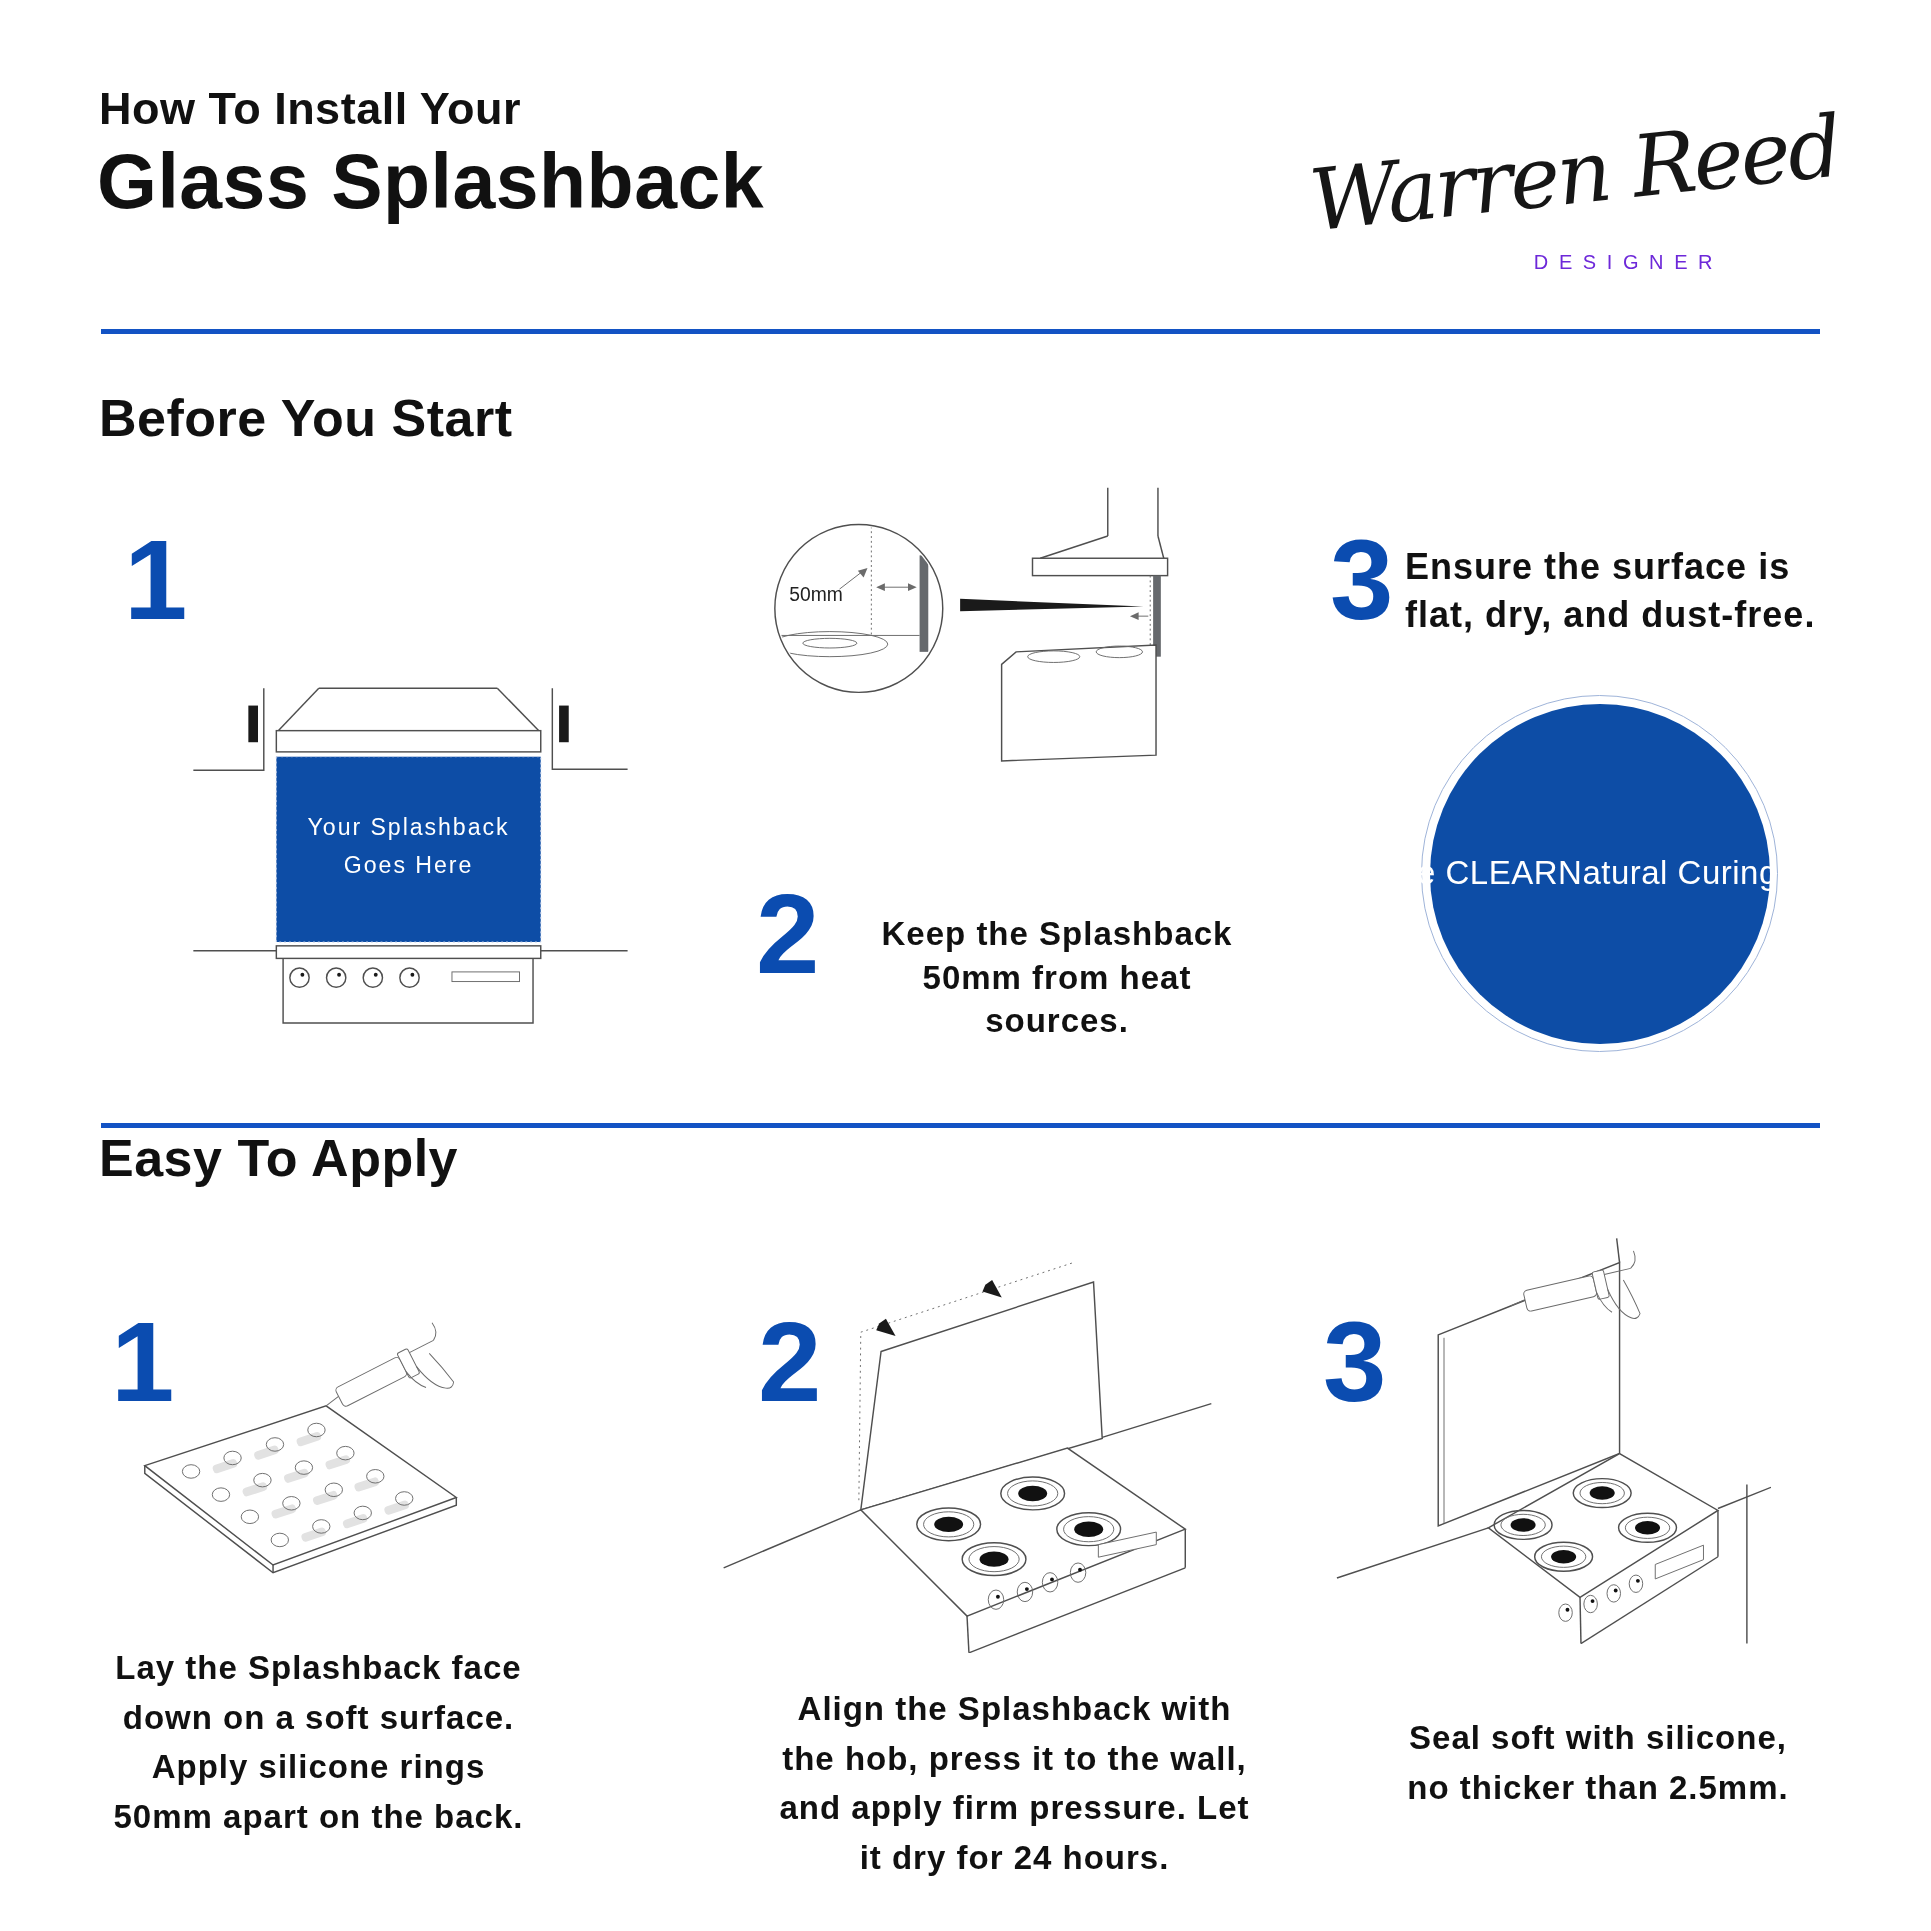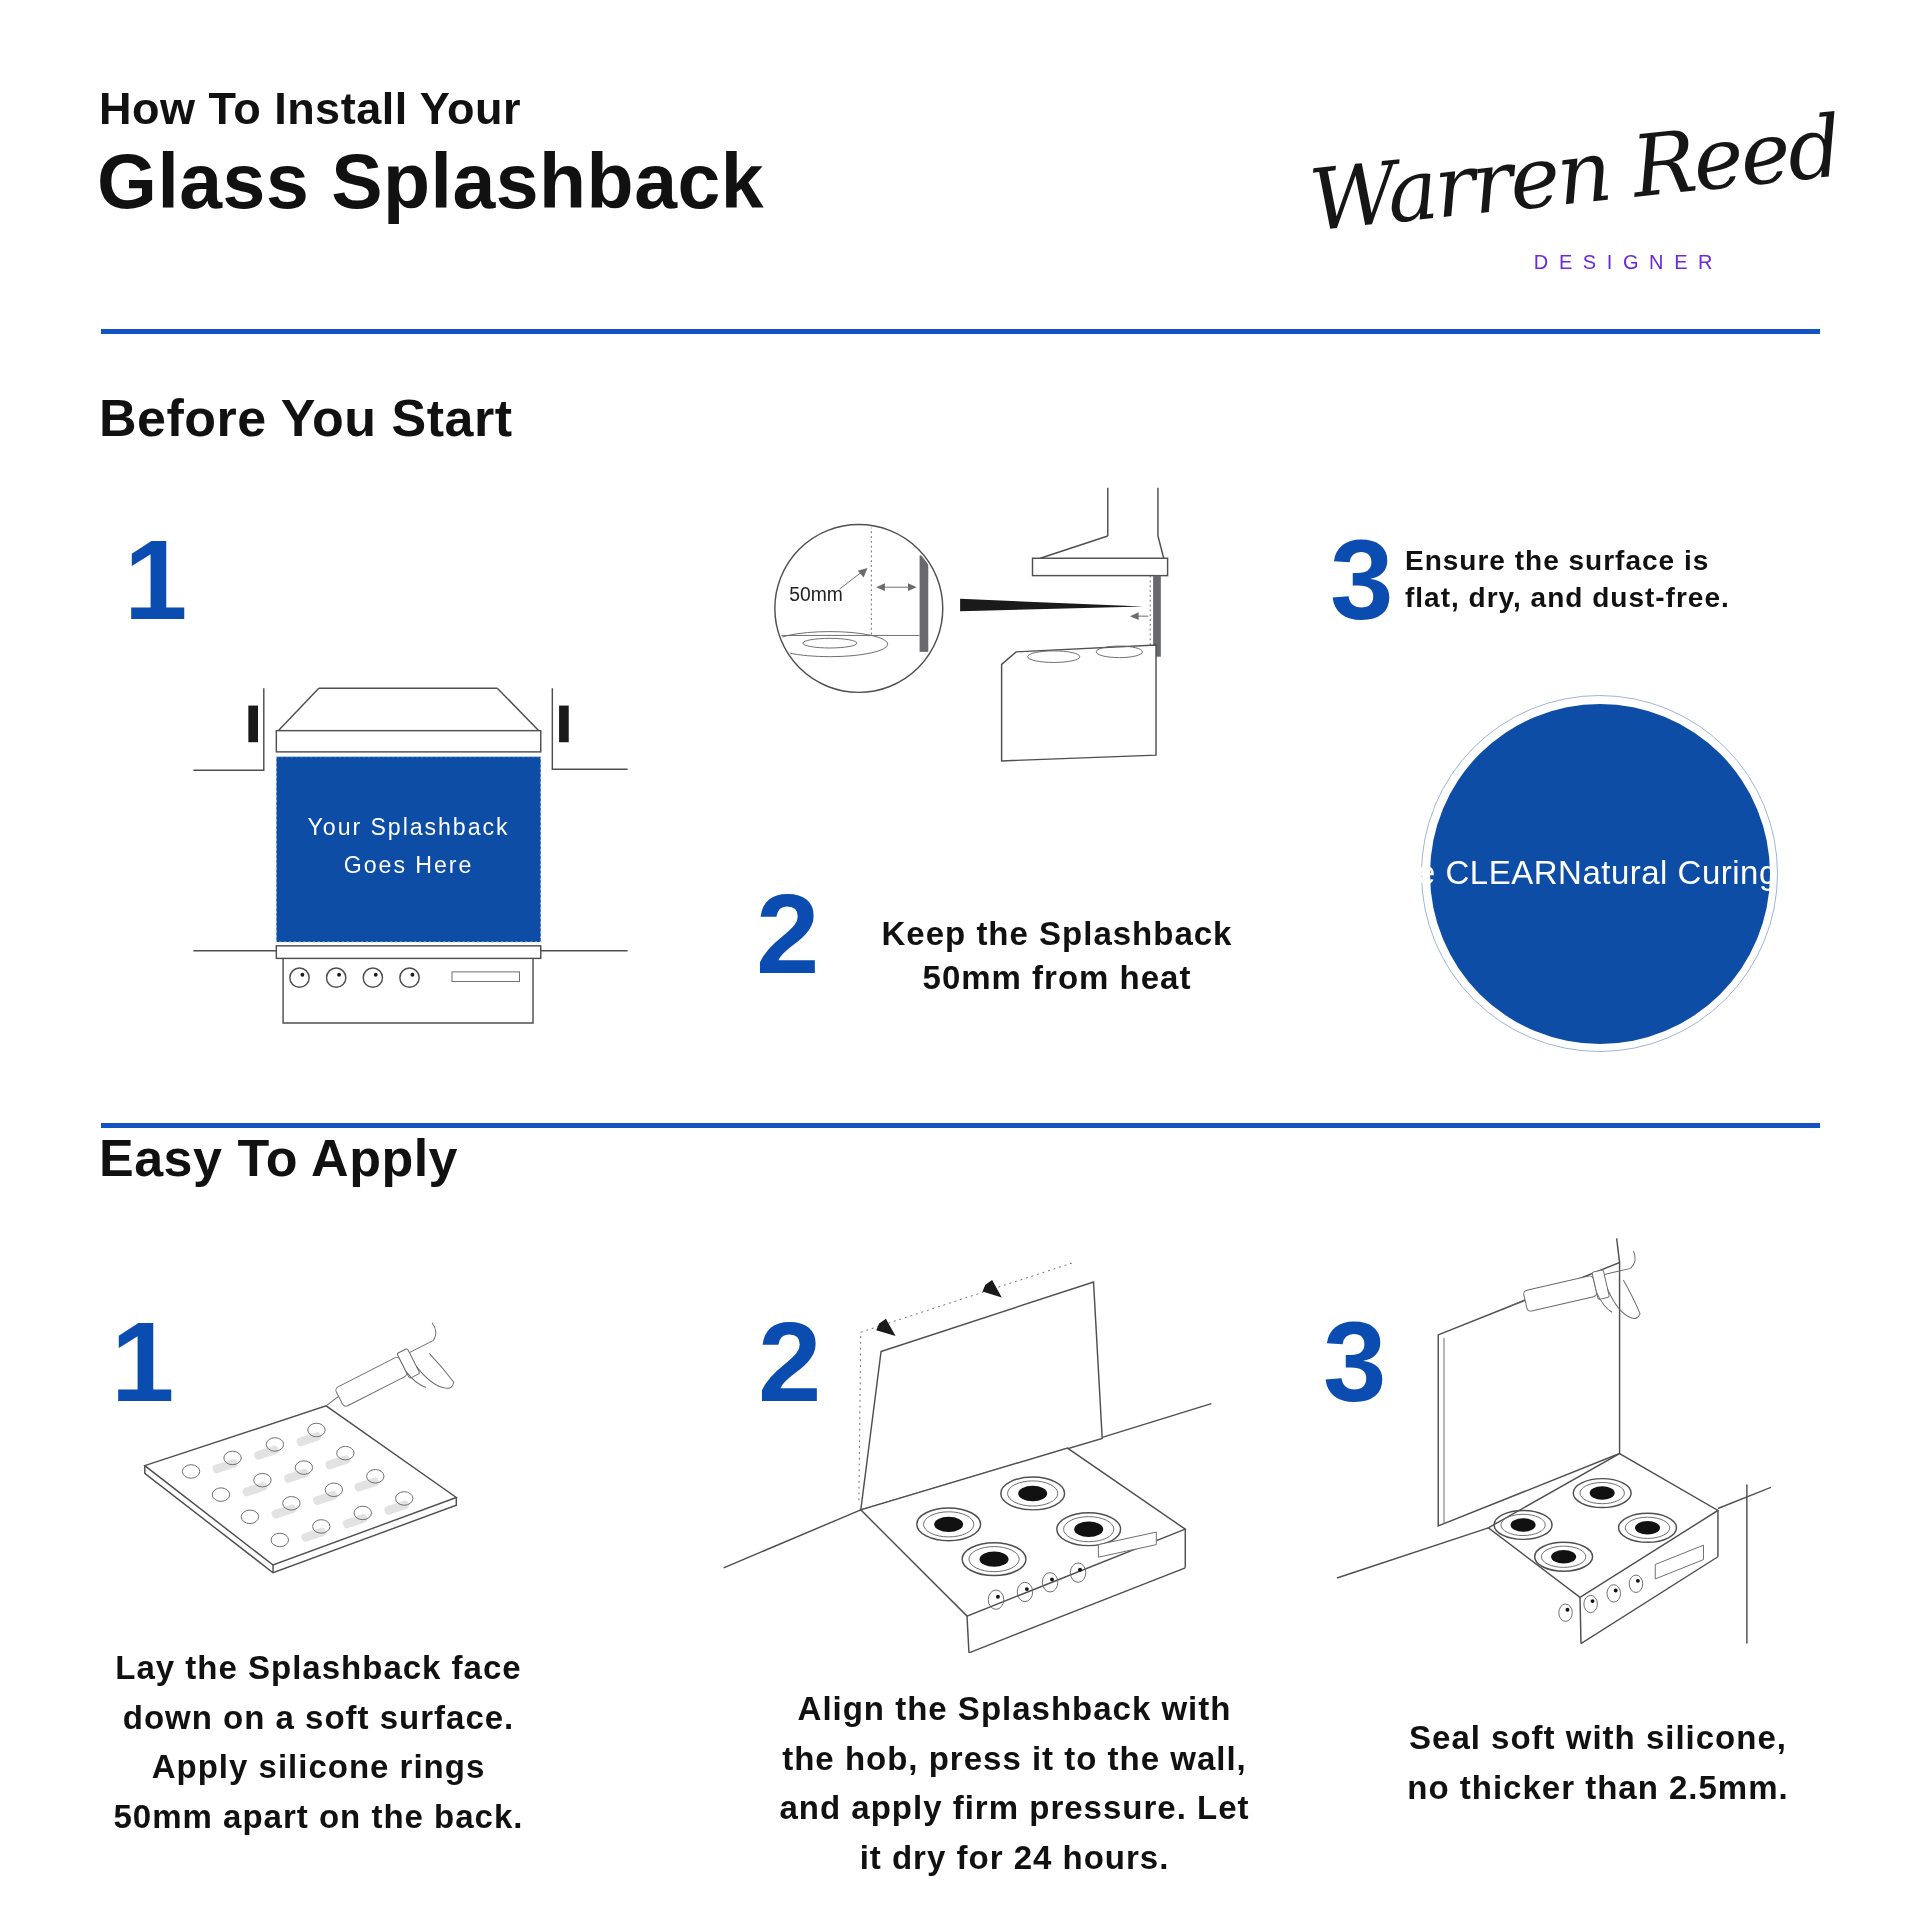--- a/index.html
+++ b/index.html
@@ -125,24 +125,25 @@
         <ellipse class="thin" cx="322" cy="210" rx="27" ry="6"></ellipse>
         <ellipse class="thin" cx="390" cy="205" rx="24" ry="6"></ellipse>
       </g>
     </g>
   </svg>
 
   <div class="abs bignum" style="left:756px;top:877px;">2</div>
   <div class="abs step-text" style="left:830px;top:912px;width:454px;font-size:33px;">
     <div>Keep the Splashback</div>
     <div>50mm from heat</div>
+    <div>sources.</div>
   </div>
 
   <div class="abs bignum" style="left:1330px;top:523px;">3</div>
-  <div class="abs step-text left" style="left:1405px;top:543px;width:425px;font-size:28px;">
+  <div class="abs step-text left" style="left:1405px;top:543px;width:425px;font-size:36px;">
     <div>Ensure the surface is</div>
     <div>flat, dry, and dust-free.</div>
   </div>
 
   <div class="abs ring" style="left:1421px;top:695px;">
     <div class="bluecircle">
       <div>Only use CLEAR</div>
       <div>Natural Curing</div>
       <div>Silicone</div>
     </div>

